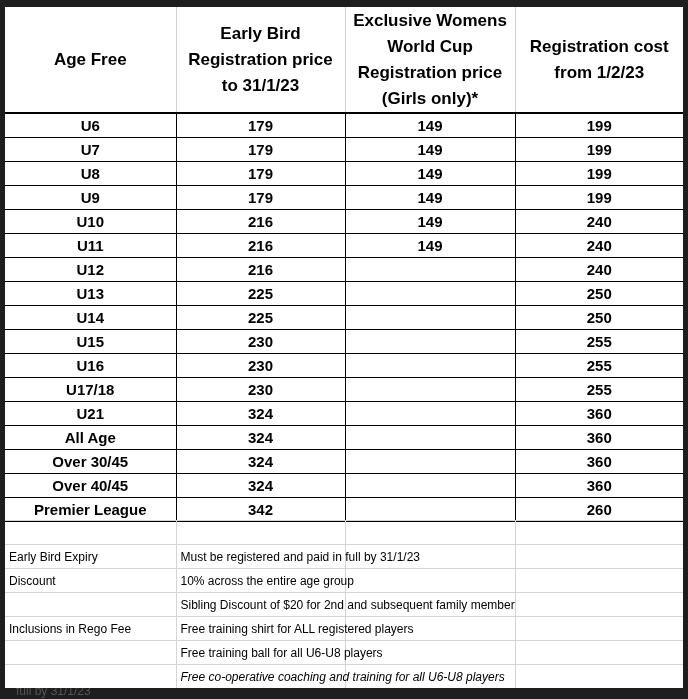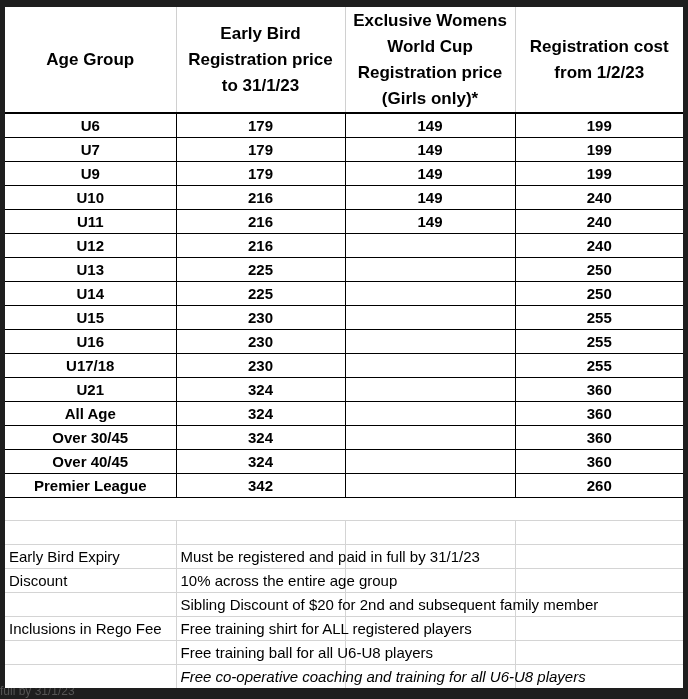--- a/index.html
+++ b/index.html
@@ -3,21 +3,21 @@
   <meta charset="utf-8">
   <style>
     html, body { margin: 0; padding: 0; }
     body {
       width: 688px; height: 699px;
       background: #1e1e1e;
       position: relative; overflow: hidden;
       font-family: "Liberation Sans", sans-serif;
     }
     .bg-ghost {
-      position: absolute; left: 0; top: 684px;
+      position: absolute; left: 16px; top: 684px;
       font-size: 12px; color: #555; white-space: nowrap;
     }
     .sheet {
       position: absolute; left: 5px; top: 7px;
       width: 678px; height: 681px;
       background: #ffffff;
     }
     table.prices {
       position: absolute; left: 0; top: 0;
       border-collapse: collapse;
@@ -51,21 +51,21 @@
       border-collapse: collapse;
       table-layout: fixed;
       width: 678px;
     }
     table.notes col.n1 { width: 171px; }
     table.notes col.n2 { width: 169px; }
     table.notes col.n3 { width: 170px; }
     table.notes col.n4 { width: 168px; }
     table.notes td {
       height: 23px; padding: 0 0 0 4px;
-      font-size: 15px; color: #000;
+      font-size: 12px; color: #000;
       border: 1px solid #d4d4d4;
       white-space: nowrap; overflow: visible;
       vertical-align: middle;
     }
     table.notes td:first-child { border-left: none; }
     table.notes td:last-child { border-right: none; }
     table.notes tr:last-child td { border-bottom: none; font-style: italic; }
     table.notes td.span { overflow: visible; }
     .overflow-text { position: relative; z-index: 2; text-align: center; }
     td.cover { border-left-color: transparent !important; }
@@ -78,35 +78,41 @@
 <div class="sheet">
   <table class="prices">
     <colgroup>
         <col class="c1">
         <col class="c2">
         <col class="c3">
         <col class="c4">
       </colgroup>
     <thead>
       <tr>
-        <th>Age Group</th>
+        <th>Age Free</th>
         <th>Early Bird Registration price to 31/1/23</th>
         <th>Exclusive Womens World Cup Registration price (Girls only)*</th>
         <th>Registration cost from 1/2/23</th>
       </tr>
     </thead>
     <tbody id="price-body">
         <tr>
           <td>U6</td>
           <td>179</td>
           <td>149</td>
           <td>199</td>
         </tr>
         <tr>
           <td>U7</td>
+          <td>179</td>
+          <td>149</td>
+          <td>199</td>
+        </tr>
+        <tr>
+          <td>U8</td>
           <td>179</td>
           <td>149</td>
           <td>199</td>
         </tr>
         <tr>
           <td>U9</td>
           <td>179</td>
           <td>149</td>
           <td>199</td>
         </tr>

